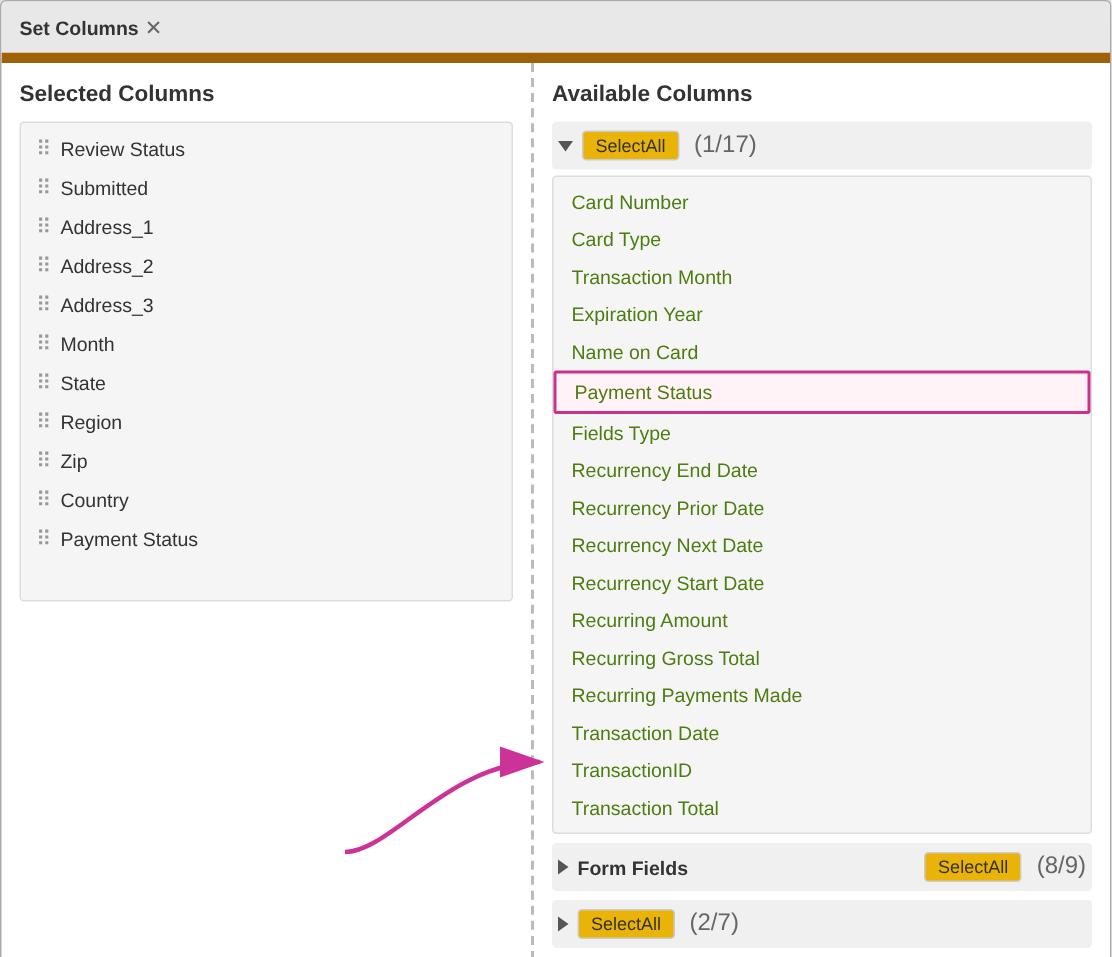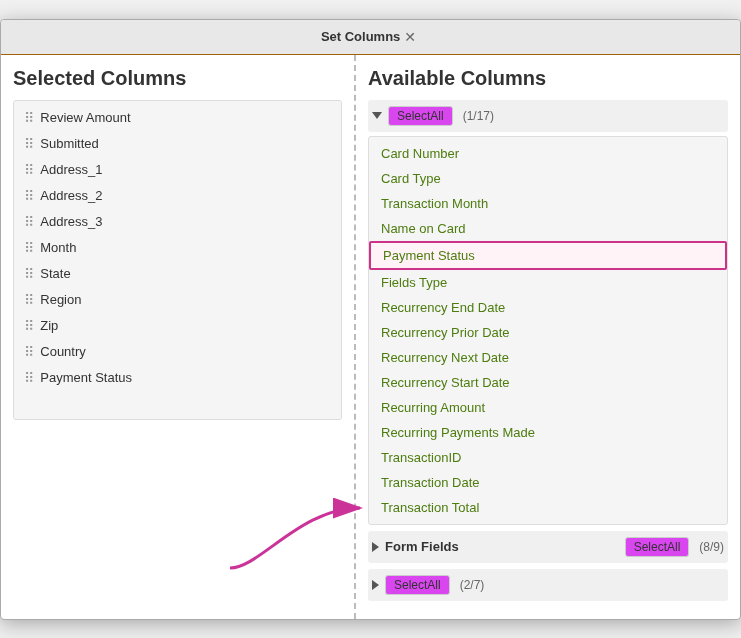--- a/index.html
+++ b/index.html
@@ -16,25 +16,25 @@
       width: 741px;
       background: #fff;
       border: 1px solid #aaa;
       border-radius: 4px;
       box-shadow: 0 4px 20px rgba(0,0,0,0.3);
       display: flex;
       flex-direction: column;
     }
     .modal-header {
       background: #e8e8e8;
-      border-bottom: 1px solid #a16207;
+      border-bottom: 7px solid #a16207;
       padding: 8px 12px;
       display: flex;
       align-items: center;
-      justify-content: center;
+      justify-content: flex-start;
       border-radius: 4px 4px 0 0;
     }
     .modal-title {
       font-size: 13px;
       font-weight: 600;
       color: #333;
     }
     .close-btn {
       background: none;
       border: none;
@@ -54,21 +54,21 @@
       border-right: 2px dashed #bbb;
       padding: 12px;
       position: relative;
     }
     .right-panel {
       flex: 1;
       padding: 12px;
       overflow-y: auto;
     }
     .panel-title {
-      font-size: 20px;
+      font-size: 15px;
       font-weight: 600;
       color: #333;
       margin-bottom: 10px;
     }
     .selected-list {
       list-style: none;
       background: #f5f5f5;
       border: 1px solid #ddd;
       border-radius: 3px;
       padding: 4px 0;
@@ -123,30 +123,30 @@
       border-top: 7px solid #555;
       border-bottom: none;
     }
     .section-header .section-name {
       font-size: 13px;
       font-weight: 600;
       color: #333;
       flex: 1;
     }
     .select-all-btn {
-      background: #d946ef;
+      background: #eab308;
       border: 1px solid #ccc;
       border-radius: 3px;
       padding: 2px 8px;
       font-size: 12px;
       cursor: pointer;
       color: #333;
     }
     .section-count {
-      font-size: 12px;
+      font-size: 16px;
       color: #666;
       margin-left: 4px;
     }
     .column-list {
       list-style: none;
       background: #f5f5f5;
       border: 1px solid #ddd;
       border-radius: 3px;
       padding: 4px 0;
     }
@@ -181,21 +181,21 @@
     <button class="close-btn">✕</button>
   </div>
 
   <div class="modal-body">
 
     <div class="left-panel">
       <div class="panel-title">Selected Columns</div>
       <ul class="selected-list" id="selected-list">
       <li>
             <span class="drag-handle"></span>
-            <span>Review Amount</span>
+            <span>Review Status</span>
           </li>
           <li>
             <span class="drag-handle"></span>
             <span>Submitted</span>
           </li>
           <li>
             <span class="drag-handle"></span>
             <span>Address_1</span>
           </li>
           <li>
@@ -239,31 +239,33 @@
           <div class="section">
             <div class="section-header">
               <span class="triangle expanded"></span>
               <button class="select-all-btn">SelectAll</button>
               <span class="section-count">(1/17)</span>
             </div>
             <ul class="column-list">
               <li>Card Number</li>
               <li>Card Type</li>
               <li>Transaction Month</li>
+              <li>Expiration Year</li>
               <li>Name on Card</li>
               <li class="highlighted">Payment Status</li>
               <li>Fields Type</li>
               <li>Recurrency End Date</li>
               <li>Recurrency Prior Date</li>
               <li>Recurrency Next Date</li>
               <li>Recurrency Start Date</li>
               <li>Recurring Amount</li>
+              <li>Recurring Gross Total</li>
               <li>Recurring Payments Made</li>
+              <li>Transaction Date</li>
               <li>TransactionID</li>
-              <li>Transaction Date</li>
               <li>Transaction Total</li>
             </ul>
           </div>
           <div class="section">
             <div class="section-header">
               <span class="triangle"></span>
               <span class="section-name">Form Fields</span>
               <button class="select-all-btn">SelectAll</button>
               <span class="section-count">(8/9)</span>
             </div>

